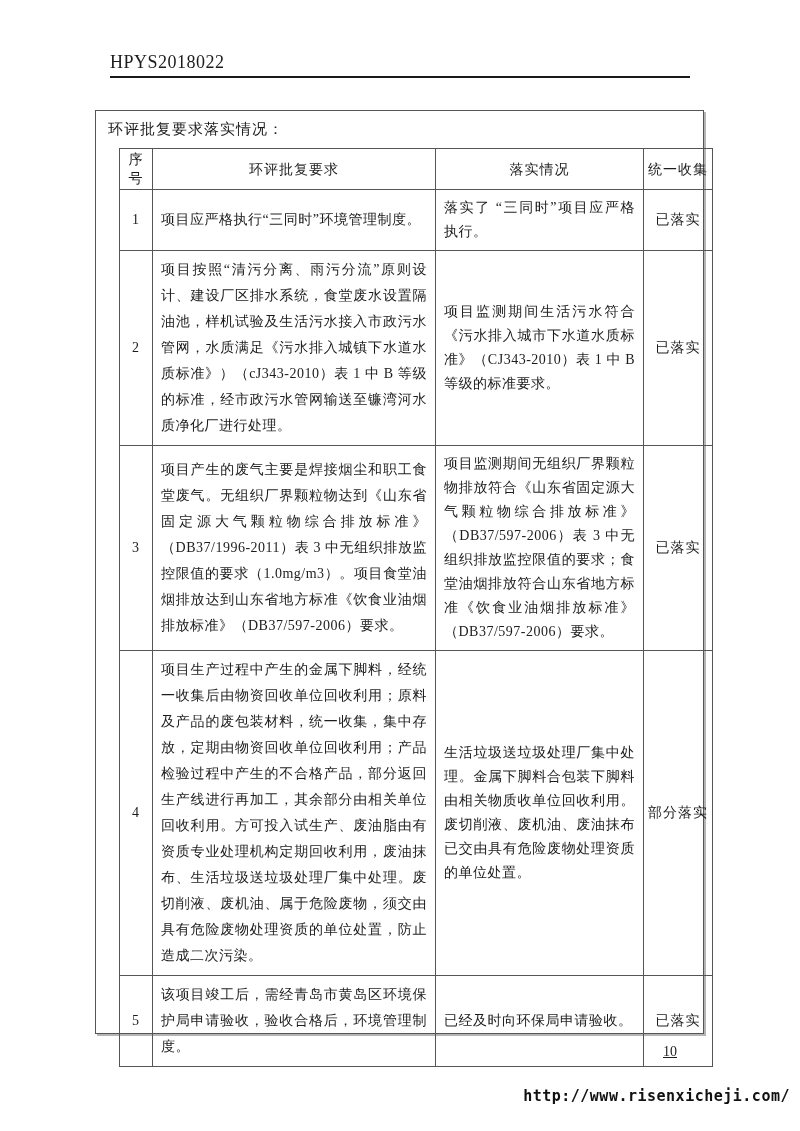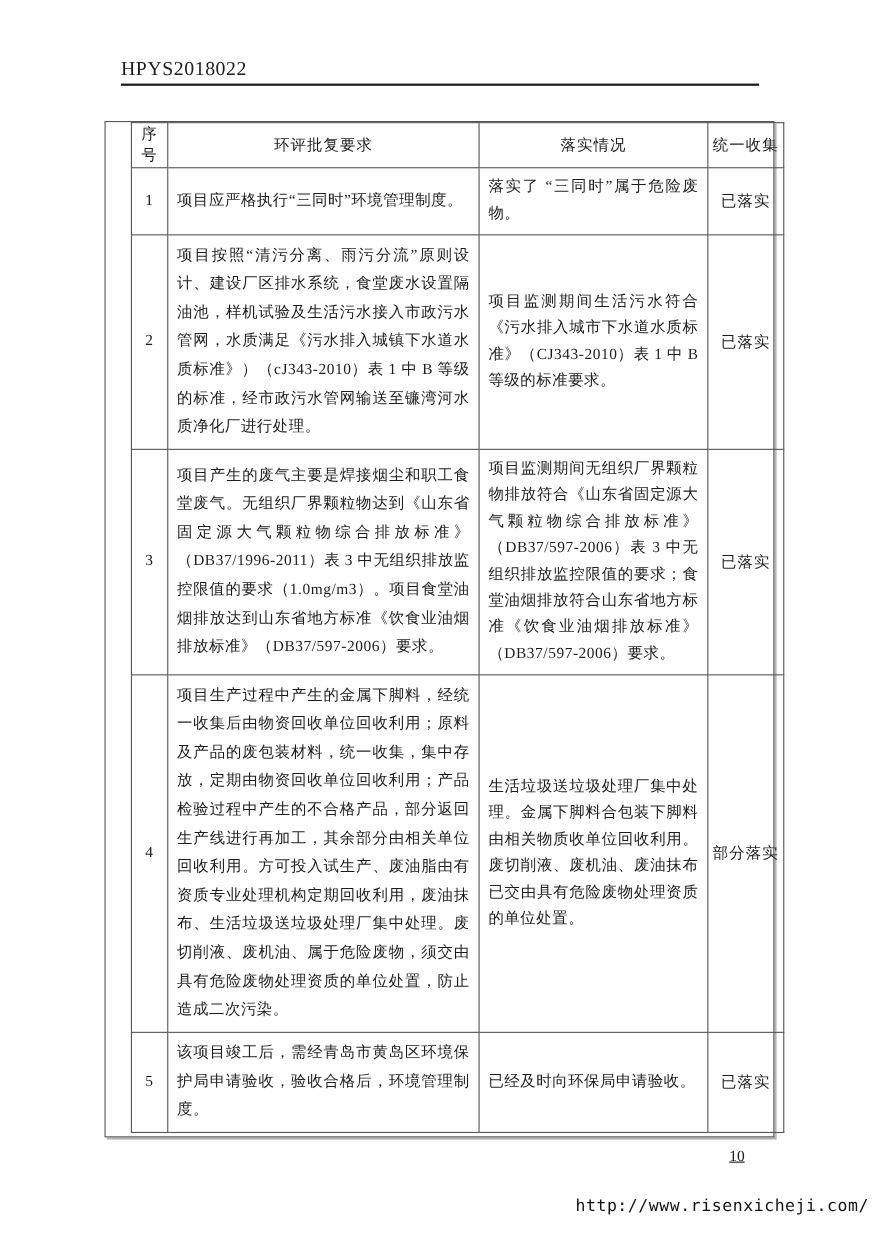--- a/index.html
+++ b/index.html
@@ -82,53 +82,54 @@
   .page-number {
     position: absolute;
     left: 663px; top: 1044px;
     font-size: 14px;
     text-decoration: underline;
   }
   .watermark {
     position: absolute;
     right: 10px; top: 1087px;
     font-family: "DejaVu Sans Mono", "Liberation Mono", monospace;
-    font-weight: normal;
+    font-weight: bold;
     font-size: 15px;
     letter-spacing: 0.5px;
     color: #111;
   }
 </style>
 </head>
 <body>
 
 <div class="doc-header">HPYS2018022</div>
 
 <div class="content-box">
+  <div class="box-title">环评批复要求落实情况：</div>
 
   <table class="eia-table">
     <colgroup>
       <col class="c-no">
         <col class="c-req">
         <col class="c-status">
         <col class="c-result">
     </colgroup>
     <thead>
       <tr>
         <th>序号</th>
         <th>环评批复要求</th>
         <th>落实情况</th>
         <th>统一收集</th>
       </tr>
     </thead>
     <tbody>
       <tr class="row-1">
         <td class="cell-no">1</td>
         <td class="cell-req">项目应严格执行“三同时”环境管理制度。</td>
-        <td class="cell-status">落实了 “三同时”属于危险废物。</td>
+        <td class="cell-status">落实了 “三同时”项目应严格执行。</td>
         <td class="cell-result">已落实</td>
       </tr>
       <tr class="row-2">
         <td class="cell-no">2</td>
         <td class="cell-req">项目按照“清污分离、雨污分流”原则设计、建设厂区排水系统，食堂废水设置隔油池，样机试验及生活污水接入市政污水管网，水质满足《污水排入城镇下水道水质标准》）（cJ343-2010）表 1 中 B 等级的标准，经市政污水管网输送至镰湾河水质净化厂进行处理。</td>
         <td class="cell-status">项目监测期间生活污水符合《污水排入城市下水道水质标准》（CJ343-2010）表 1 中 B 等级的标准要求。</td>
         <td class="cell-result">已落实</td>
       </tr>
       <tr class="row-3">
         <td class="cell-no">3</td>

